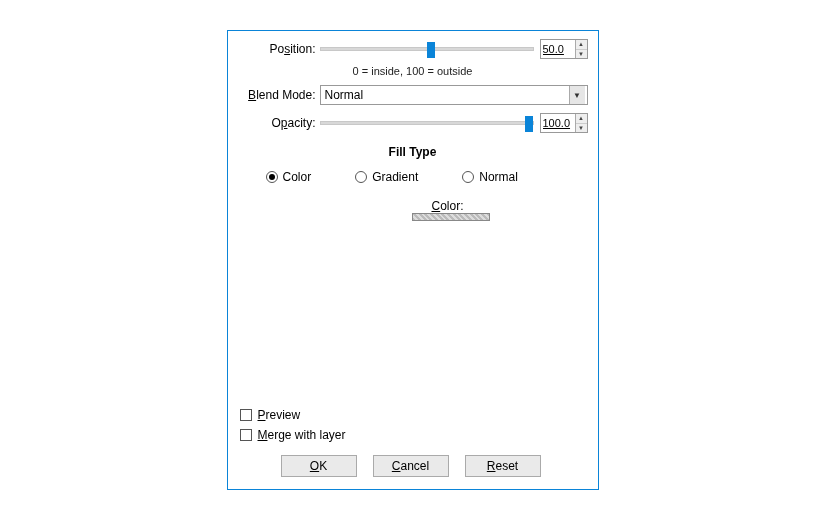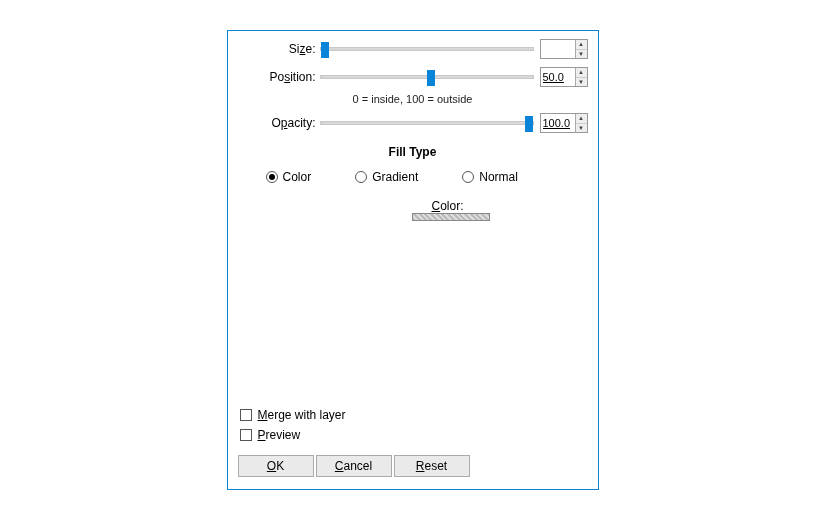--- a/index.html
+++ b/index.html
@@ -171,75 +171,69 @@
     gap: 6px;
     padding-left: 2px;
   }
   .checkbox {
     width: 12px; height: 12px;
     border: 1px solid #555;
     background: #fff;
   }
   .button-row {
     display: flex;
-    justify-content: flex-start;
-    gap: 2px;
+    justify-content: center;
+    gap: 16px;
     padding: 10px 4px 10px 0;
   }
   .btn {
     width: 76px; height: 22px;
     border: 1px solid #aaa;
     background: #eaeaea;
     display: flex; align-items: center; justify-content: center;
     font-size: 12px;
   }
   .u { text-decoration: underline; }
 </style>
 </head>
 <body>
 
 <div class="dialog">
 
 
   <div class="body">
 
-    <div class="row">
-      <div class="lbl">
-        Si<span class="u">z</span>e:
-      </div>
-      <div class="slider-track">
-        <div class="slider-thumb" style="left:0%"></div>
-      </div>
-      <div class="spinbox">
-        <input value="" style="">
-        <div class="spin-arrows">
-          <div>▲</div>
-          <div>▼</div>
-        </div>
-      </div>
-    </div>
 
     <div class="row">
       <div class="lbl">
         Po<span class="u">s</span>ition:
       </div>
       <div class="slider-track">
         <div class="slider-thumb" style="left:50%"></div>
       </div>
       <div class="spinbox">
         <input value="50.0" style="">
         <div class="spin-arrows">
           <div>▲</div>
           <div>▼</div>
         </div>
       </div>
     </div>
 
     <div class="hint">0 = inside, 100 = outside</div>
 
+    <div class="row">
+      <div class="lbl">
+        <span class="u">B</span>lend Mode:
+      </div>
+      <div class="select">
+        <span style="flex:1">Normal</span>
+        <div class="select-arrow">▼</div>
+      </div>
+    </div>
 
     <div class="row">
       <div class="lbl">
         O<span class="u">p</span>acity:
       </div>
       <div class="slider-track">
         <div class="slider-thumb" style="left:calc(100% - 8px)"></div>
       </div>
       <div class="spinbox">
         <input value="100.0" style="">
@@ -271,25 +265,25 @@
 
     <div class="color-row">
       <span><span class="u">C</span>olor:</span>
       <div class="color-swatch"></div>
     </div>
 
     <div class="spacer"></div>
 
     <div class="check-row">
       <div class="checkbox"></div>
-      <span><span class="u">M</span>erge with layer</span>
+      <span><span class="u">P</span>review</span>
     </div>
     <div class="check-row">
       <div class="checkbox"></div>
-      <span><span class="u">P</span>review</span>
+      <span><span class="u">M</span>erge with layer</span>
     </div>
 
     <div class="button-row">
       <div class="btn">
           <span><span class="u">O</span>K</span>
         </div>
       <div class="btn">
           <span><span class="u">C</span>ancel</span>
         </div>
       <div class="btn">

